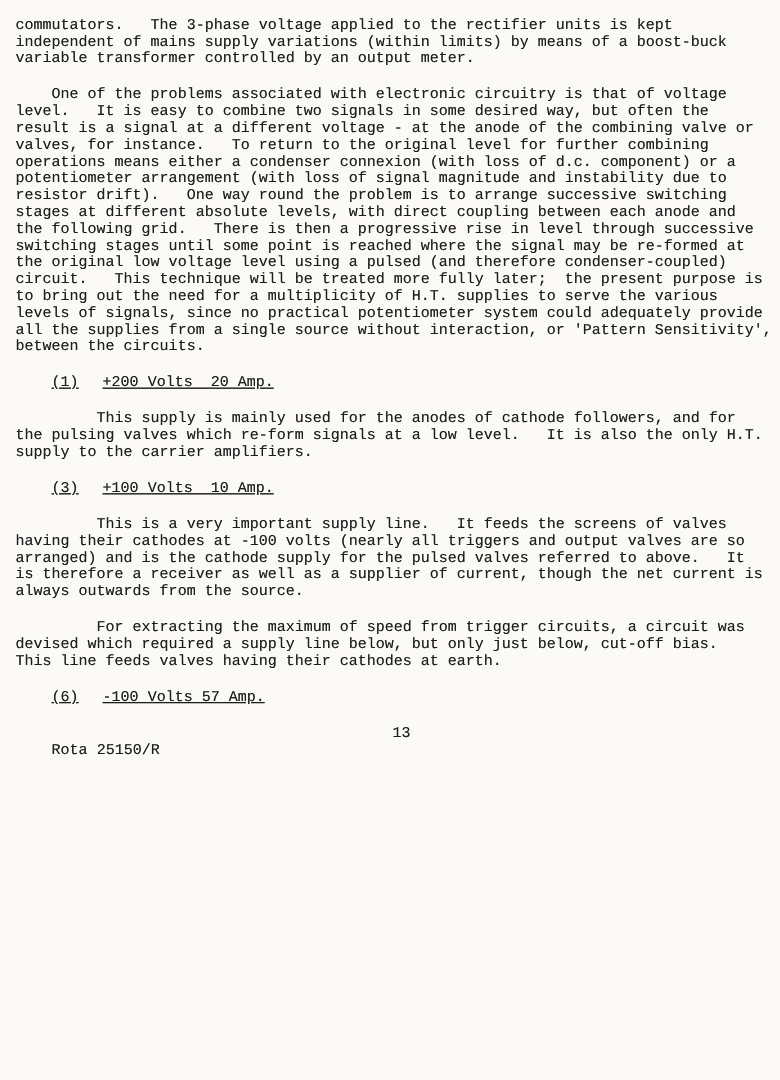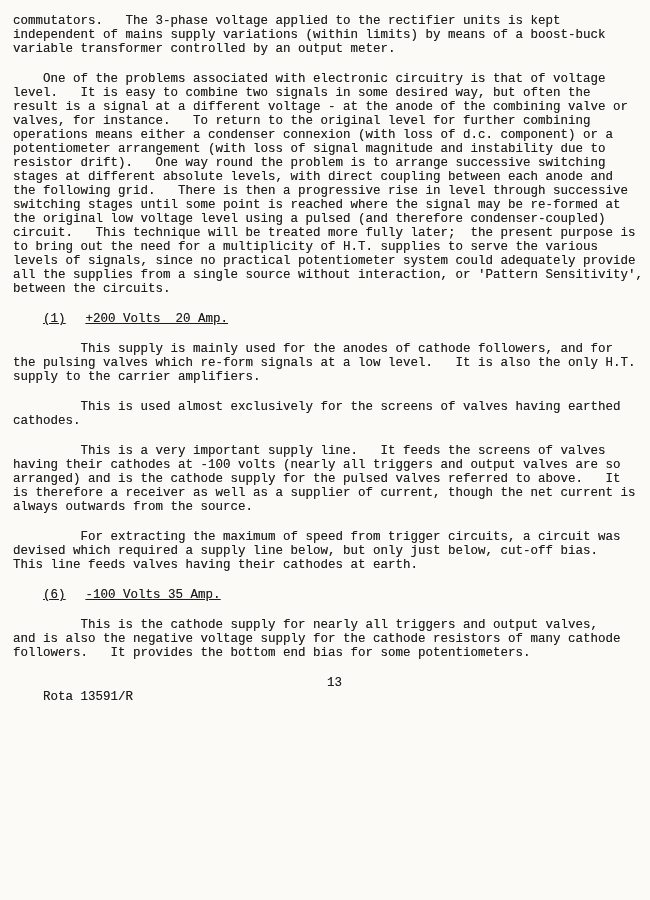--- a/index.html
+++ b/index.html
@@ -73,46 +73,42 @@
 
 
   <div>
     <div class="item-head"><span class="num">(1)</span><span class="rating">+200 Volts  20 Amp.</span></div>
     <div class="block">         This supply is mainly used for the anodes of cathode followers, and for
 the pulsing valves which re-form signals at a low level.   It is also the only H.T.
 supply to the carrier amplifiers.</div>
   </div>
 
   <div>
-    <div class="block">         This is used almost exclusively for the screens of valves having earthed
-cathodes.</div>
   </div>
 
   <div>
+    <div class="item-head"><span class="num">(3)</span><span class="rating">+100 Volts  10 Amp.</span></div>
   </div>
 
   <div>
     <div class="block">         This is a very important supply line.   It feeds the screens of valves
 having their cathodes at -100 volts (nearly all triggers and output valves are so
 arranged) and is the cathode supply for the pulsed valves referred to above.   It
 is therefore a receiver as well as a supplier of current, though the net current is
 always outwards from the source.</div>
   </div>
 
   <div>
     <div class="block">         For extracting the maximum of speed from trigger circuits, a circuit was
 devised which required a supply line below, but only just below, cut-off bias.
 This line feeds valves having their cathodes at earth.</div>
   </div>
 
   <div>
-    <div class="item-head"><span class="num">(6)</span><span class="rating">-100 Volts 35 Amp.</span></div>
-    <div class="block">         This is the cathode supply for nearly all triggers and output valves,
-and is also the negative voltage supply for the cathode resistors of many cathode
-followers.   It provides the bottom end bias for some potentiometers.</div>
+    <div class="item-head"><span class="num">(6)</span><span class="rating">-100 Volts 57 Amp.</span></div>
   </div>
 
   <div class="footer">
-    <span>Rota 13591/R</span>
+    <span>Rota 25150/R</span>
     <span class="pageno">13</span>
   </div>
 
 </div>
 
 </body></html>

